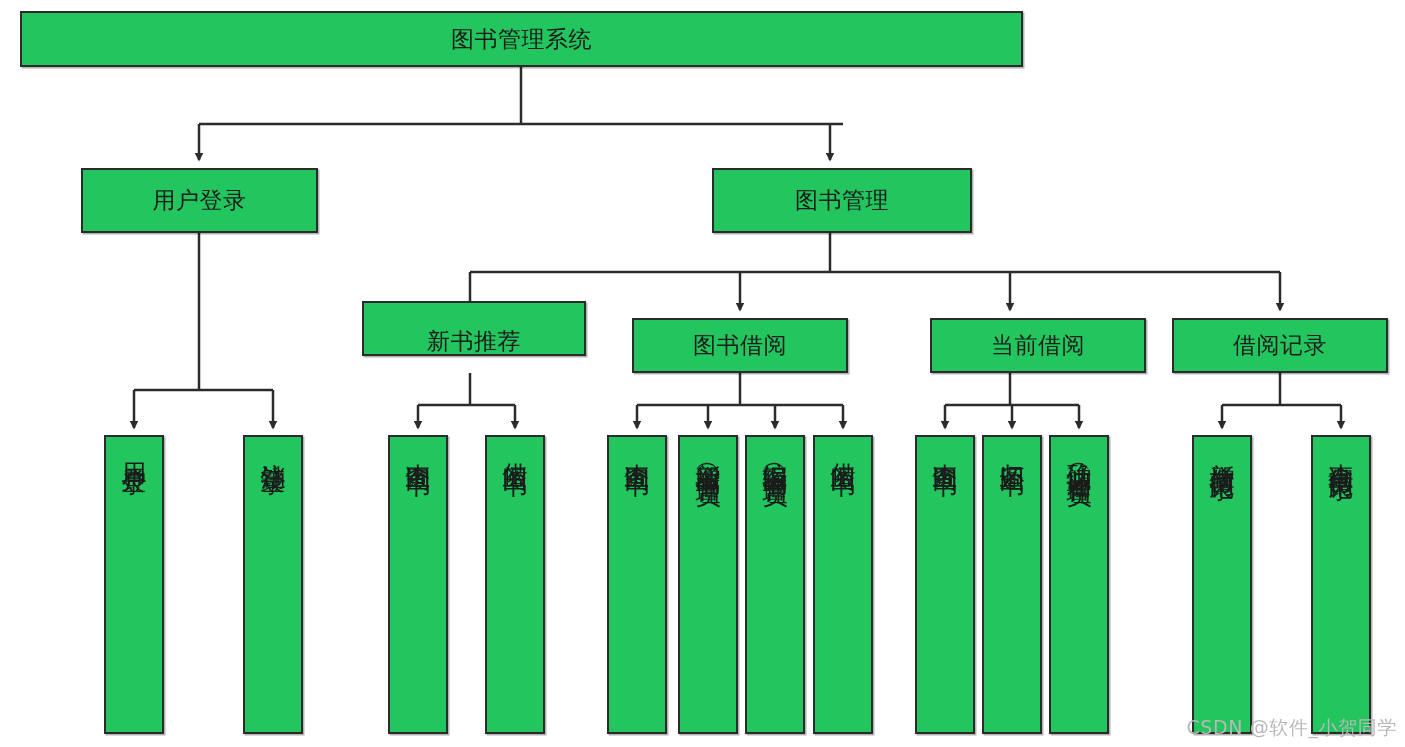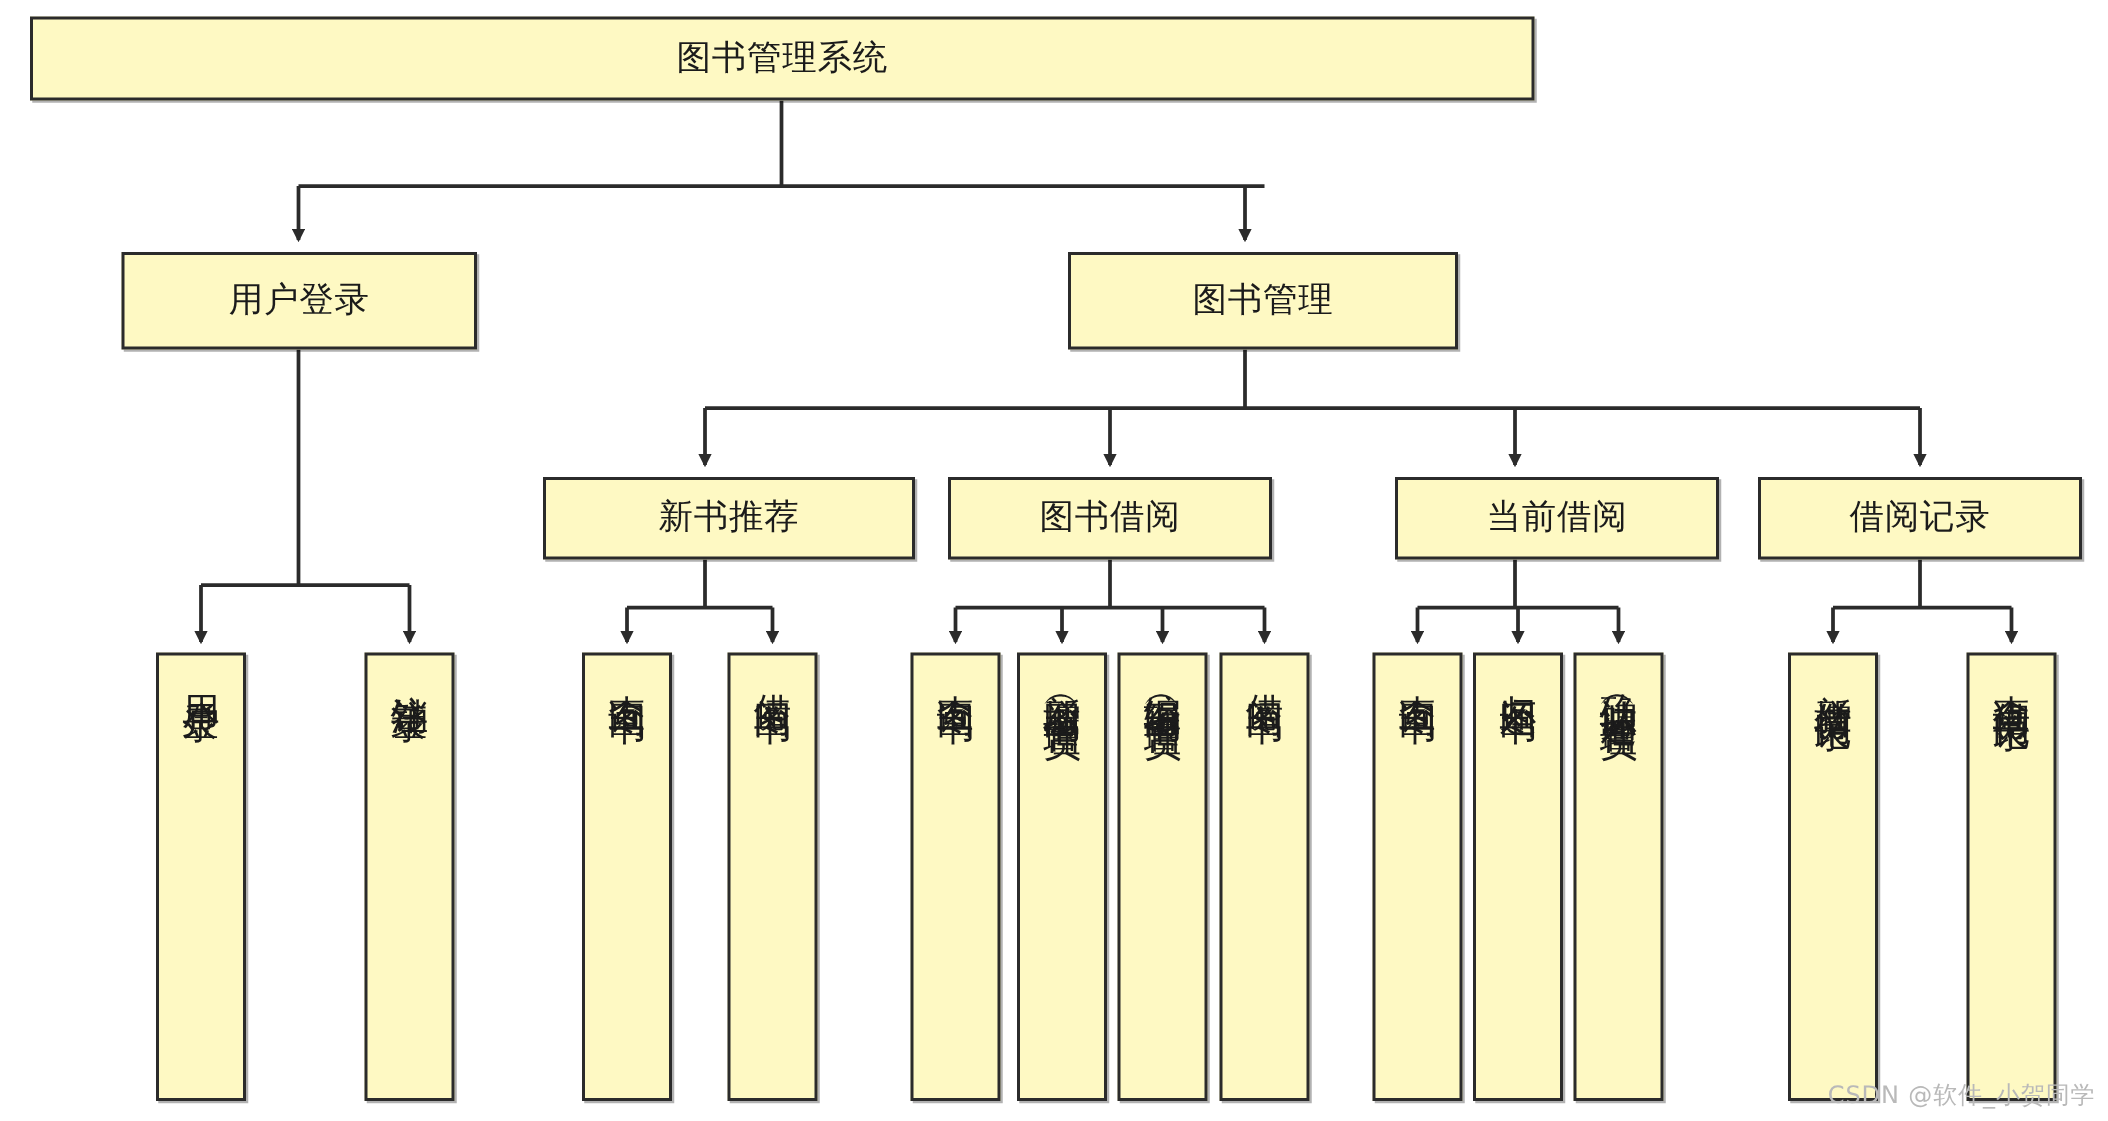--- a/index.html
+++ b/index.html
@@ -25,21 +25,21 @@
     position: absolute;
     left: 0;
     top: 0;
     width: 1405px;
     height: 747px;
     pointer-events: none;
   }
   .node {
     position: absolute;
     box-sizing: border-box;
-    background: #fef9c3;
+    background: #22c55e;
     border: 2.5px solid #2b2b2b;
     display: flex;
     align-items: center;
     justify-content: center;
     box-shadow: 1.5px 1.5px 0 rgba(0,0,0,0.30);
   }
   .node-label {
     color: #1b1b1b;
     letter-spacing: 0.5px;
     line-height: 1.08;
@@ -58,21 +58,21 @@
     text-orientation: upright;
     font-size: 25px;
     letter-spacing: 3px;
     line-height: 1;
     white-space: nowrap;
   }
   #watermark {
     position: absolute;
     right: 8px;
     bottom: 6px;
-    font-size: 16px;
+    font-size: 19px;
     color: #b9b9b9;
     letter-spacing: 0.6px;
     white-space: nowrap;
     user-select: none;
   }
 </style>
 </head>
 <body>
 
 <div id="diagram-canvas">
@@ -135,21 +135,21 @@
     <span class="node-label">图书管理系统</span>
   </div>
 
   <div class="node horizontal" style="left: 81px; top: 168px; width: 237px; height: 65px;">
     <span class="node-label">用户登录</span>
   </div>
   <div class="node horizontal" style="left: 712px; top: 168px; width: 260px; height: 65px;">
     <span class="node-label">图书管理</span>
   </div>
 
-  <div class="node horizontal" style="left: 362px; top: 318px; width: 248px; height: 55px;">
+  <div class="node horizontal" style="left: 362px; top: 301px; width: 224px; height: 55px; align-items: flex-end;">
     <span class="node-label">新书推荐</span>
   </div>
   <div class="node horizontal" style="left: 632px; top: 318px; width: 216px; height: 55px;">
     <span class="node-label">图书借阅</span>
   </div>
   <div class="node horizontal" style="left: 902px; top: 318px; width: 216px; height: 55px; margin-left: 28px;">
     <span class="node-label">当前借阅</span>
   </div>
   <div class="node horizontal" style="left: 1172px; top: 318px; width: 216px; height: 55px;">
     <span class="node-label">借阅记录</span>

